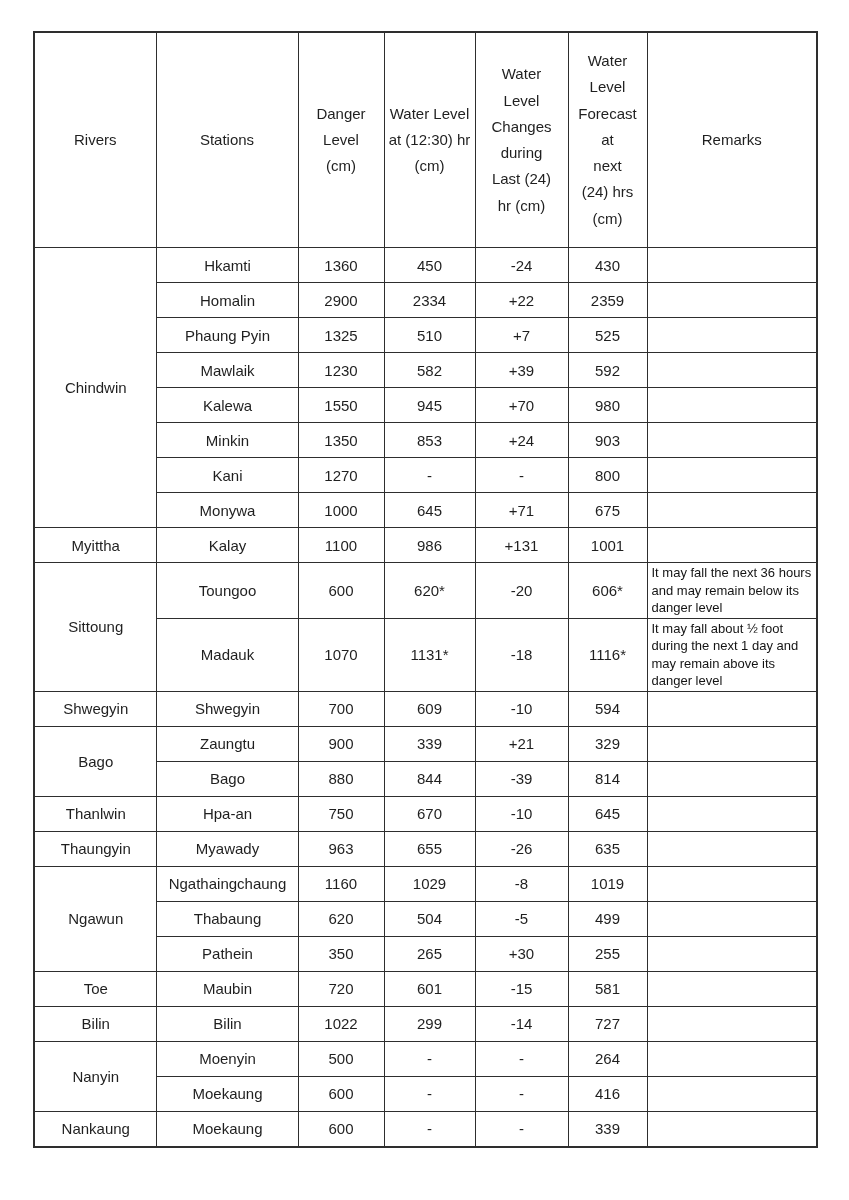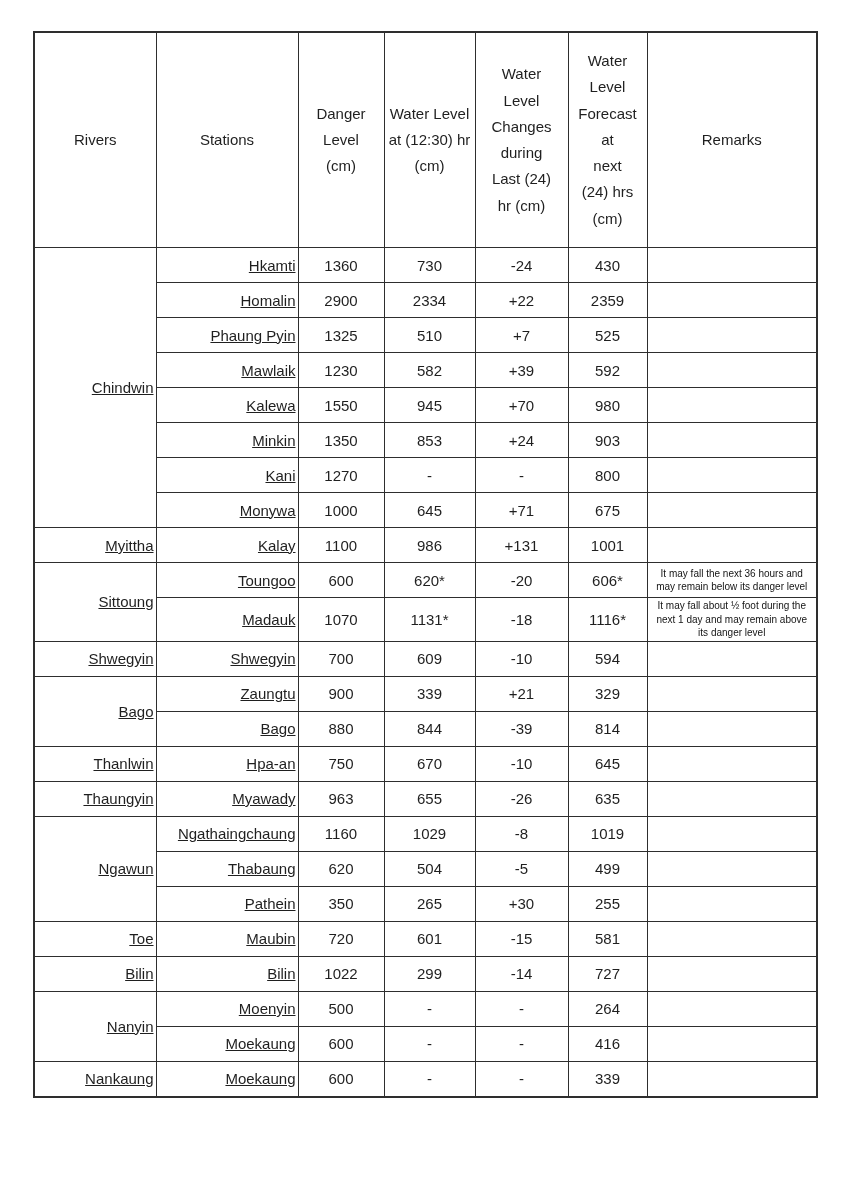--- a/index.html
+++ b/index.html
@@ -40,29 +40,28 @@
     padding:0 2px;
   }
   td {
     height:32px;
     font-size:15px;
     text-align:center;
     vertical-align:middle;
     padding:0 2px;
   }
   td.river, td.station {
-    text-align:right;
+    text-align:center;
     padding-left:3px;
-    text-decoration:underline;
   }
   td.remark {
-    font-size:10px;
+    font-size:13px;
     line-height:1.35;
     padding:1px 4px;
-    text-align:center;
+    text-align:left;
     color:#141414;
   }
 </style>
 </head>
 <body>
 
 <div class="page">
   <table class="river-table">
     <colgroup>
       <col class="c-rivers">
@@ -97,21 +96,21 @@
 (24) hrs
 (cm)</th>
           <th>Remarks</th>
         </tr>
     </thead>
     <tbody>
         <tr>
           <td rowspan="8" class="river">Chindwin</td>
           <td class="station">Hkamti</td>
           <td class="danger">1360</td>
-          <td class="level">730</td>
+          <td class="level">450</td>
           <td class="change">-24</td>
           <td class="forecast">430</td>
           <td class="remark"></td>
         </tr>
         <tr>
           <td class="station">Homalin</td>
           <td class="danger">2900</td>
           <td class="level">2334</td>
           <td class="change">+22</td>
           <td class="forecast">2359</td>

